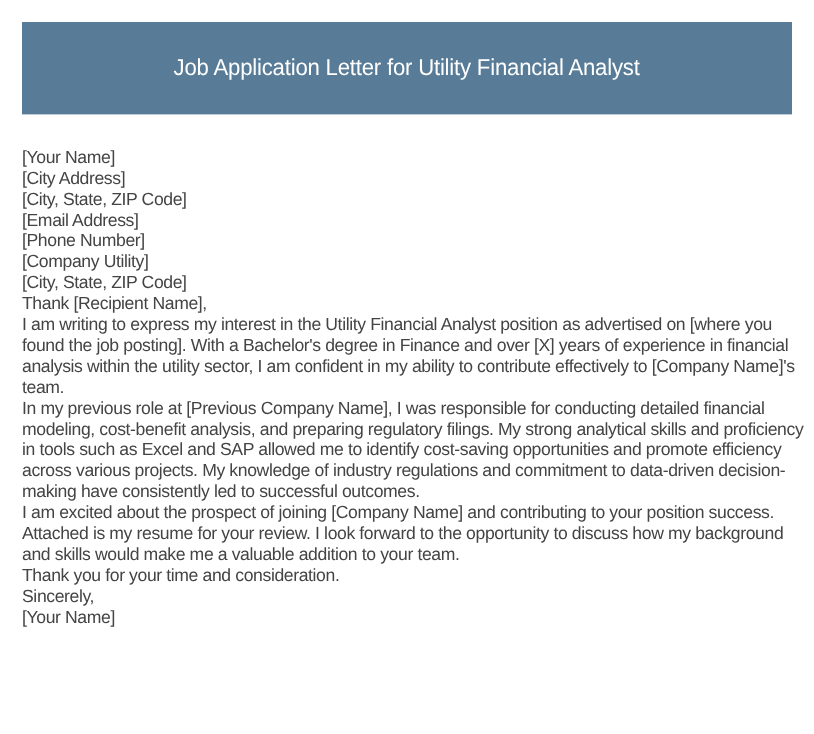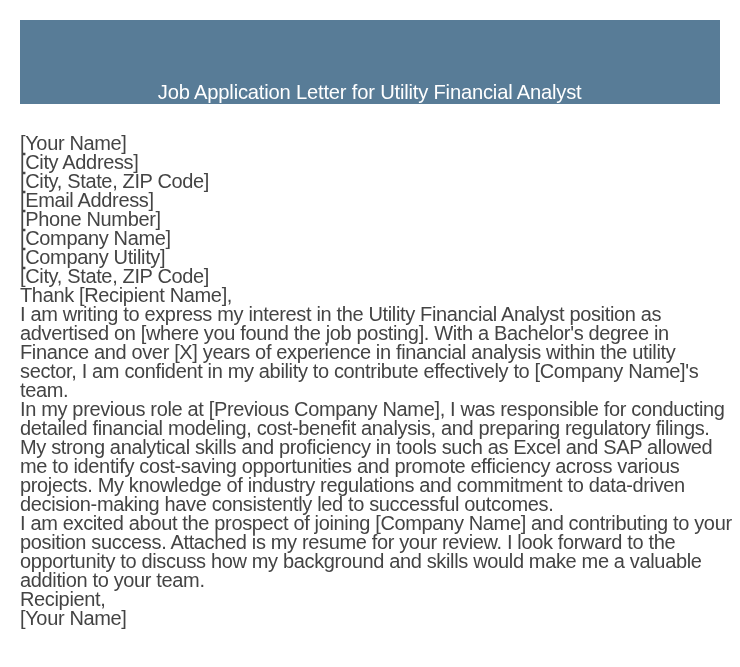--- a/index.html
+++ b/index.html
@@ -15,60 +15,60 @@
       font-family: "Liberation Sans", "DejaVu Sans", sans-serif;
     }
     .header {
       position: absolute;
       left: 20px;
       top: 20px;
       width: 700px;
       height: 84px;
       background: #587c97;
       display: flex;
-      align-items: flex-end;
+      align-items: center;
       justify-content: center;
     }
     .header h1 {
       margin: 0;
       color: #ffffff;
       font-weight: normal;
       font-size: 21px;
       letter-spacing: -0.2px;
       transform: scaleX(0.96);
     }
     .letter {
       position: absolute;
       left: 20px;
       top: 134px;
       width: 712px;
       color: #444444;
-      font-size: 20px;
+      font-size: 16px;
       line-height: 19px;
       letter-spacing: -0.35px;
     }
     .letter p {
       margin: 0;
     }
   </style>
 </head>
 <body>
 
 <div class="header">
   <h1>Job Application Letter for Utility Financial Analyst</h1>
 </div>
 
 <div class="letter">
   <p>[Your Name]</p>
   <p>[City Address]</p>
   <p>[City, State, ZIP Code]</p>
   <p>[Email Address]</p>
   <p>[Phone Number]</p>
-  <p>[Company Name]</p>
   <p>[Company Utility]</p>
   <p>[City, State, ZIP Code]</p>
   <p>Thank [Recipient Name],</p>
   <p>I am writing to express my interest in the Utility Financial Analyst position as advertised on [where you found the job posting]. With a Bachelor's degree in Finance and over [X] years of experience in financial analysis within the utility sector, I am confident in my ability to contribute effectively to [Company Name]'s team.</p>
   <p>In my previous role at [Previous Company Name], I was responsible for conducting detailed financial modeling, cost-benefit analysis, and preparing regulatory filings. My strong analytical skills and proficiency in tools such as Excel and SAP allowed me to identify cost-saving opportunities and promote efficiency across various projects. My knowledge of industry regulations and commitment to data-driven decision-making have consistently led to successful outcomes.</p>
   <p>I am excited about the prospect of joining [Company Name] and contributing to your position success. Attached is my resume for your review. I look forward to the opportunity to discuss how my background and skills would make me a valuable addition to your team.</p>
-  <p>Recipient,</p>
+  <p>Thank you for your time and consideration.</p>
+  <p>Sincerely,</p>
   <p>[Your Name]</p>
 </div>
 
 </body></html>

